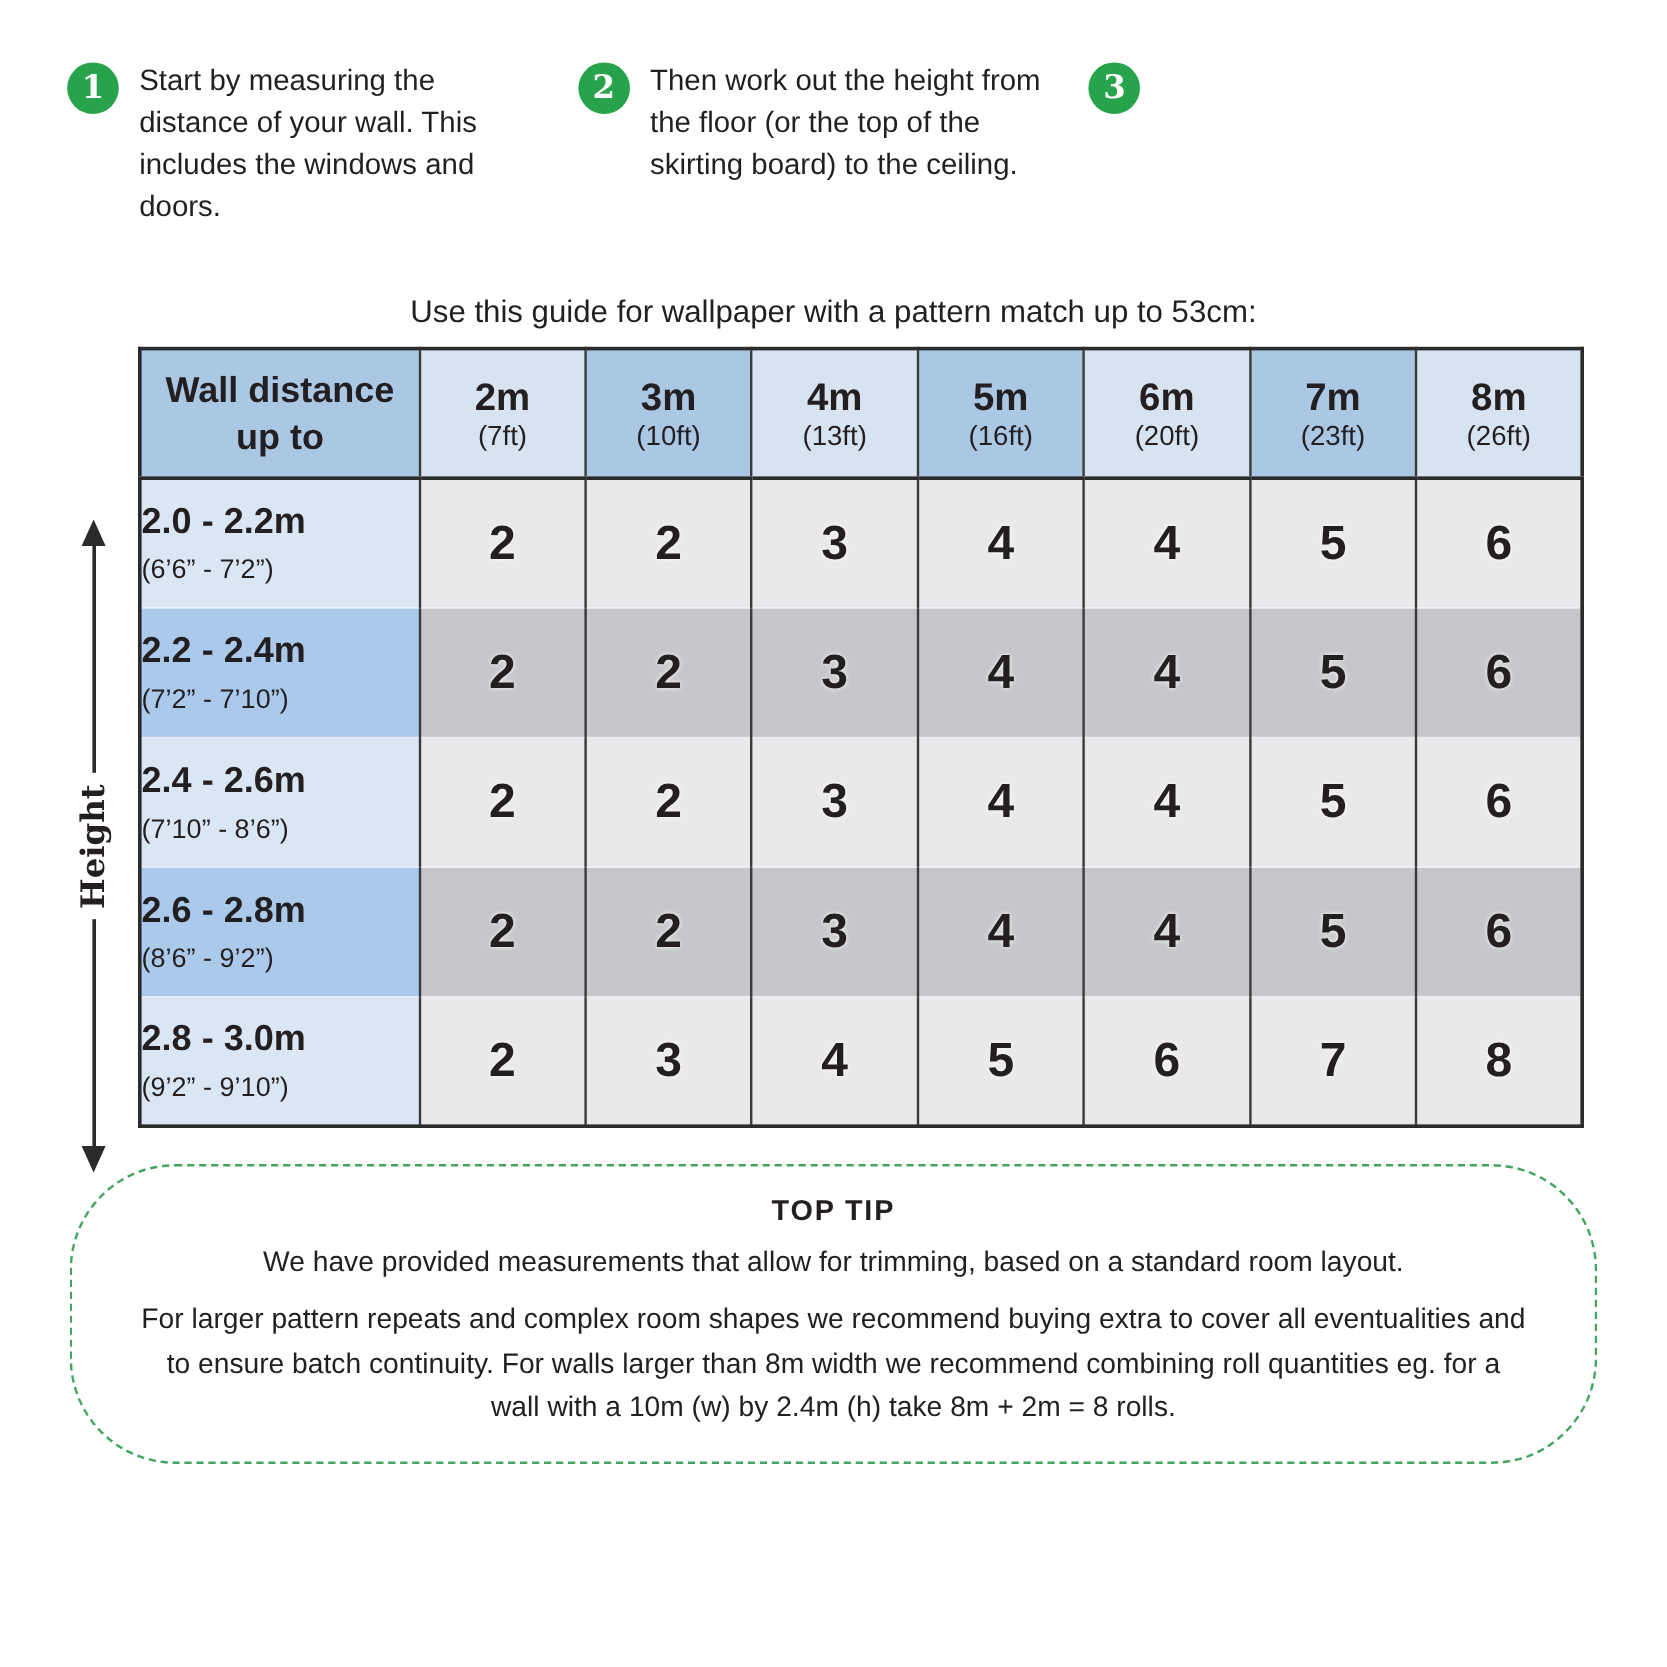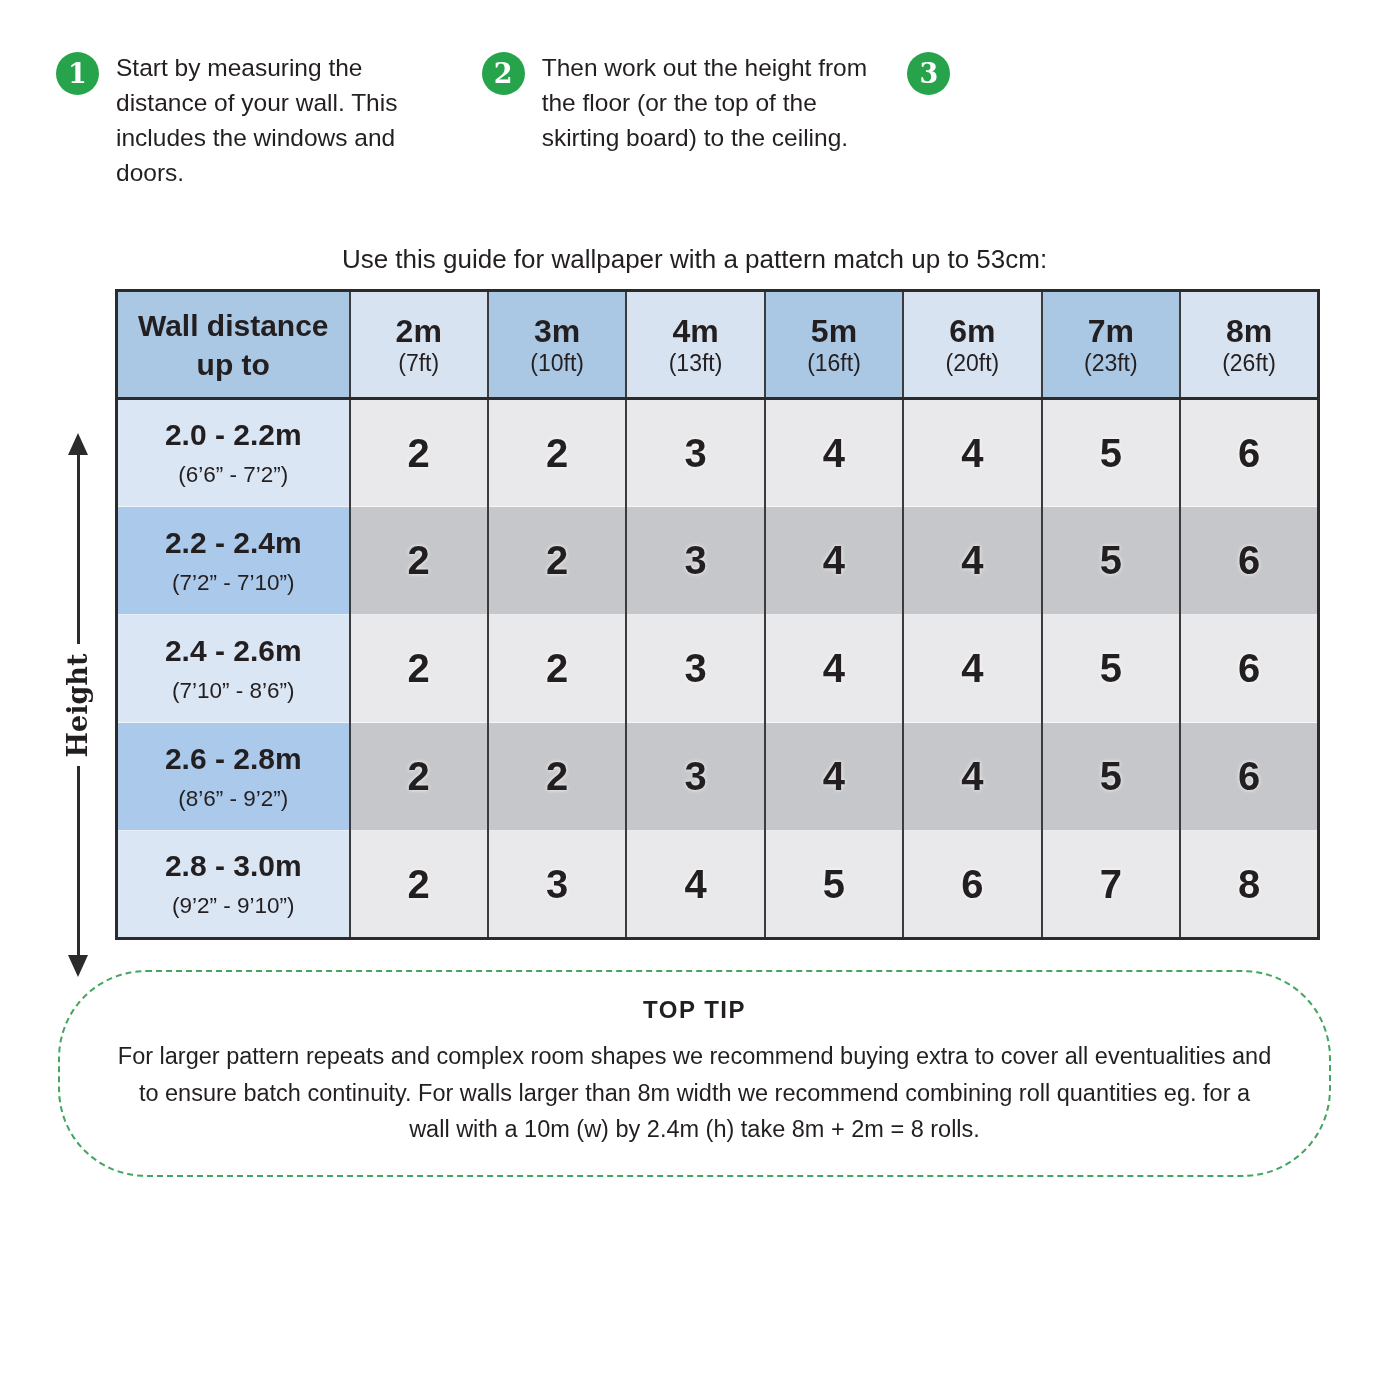--- a/index.html
+++ b/index.html
@@ -88,21 +88,21 @@
   .rolls-table tbody tr + tr td{border-top:1.5px solid rgba(248,250,253,0.75);}
   thead .col-dark{background:var(--hdr-dark);}
   thead .col-light{background:var(--hdr-light);}
   tbody tr.row-light th{background:var(--lbl-light);}
   tbody tr.row-dark th{background:var(--lbl-dark);}
   tbody tr.row-light td{background:var(--cell-light);}
   tbody tr.row-dark td{background:var(--cell-dark);}
   .corner-line{font-size:30px;font-weight:bold;line-height:1.3;}
   thead .m{font-size:32px;font-weight:bold;}
   thead .ft{font-size:23px;font-weight:normal;}
-  tbody th{text-align:center;vertical-align:middle;}
+  tbody th{text-align:left;vertical-align:middle;}
   tbody th .range{font-size:30px;font-weight:bold;}
   tbody th .imp{font-size:22.5px;font-weight:normal;margin-top:10px;}
   tbody td{
     text-align:center;vertical-align:middle;
     font-size:40px;font-weight:bold;
     text-shadow:0 0 4px rgba(255,255,255,0.9);
   }
   
   .top-tip{
     margin:30px 58px 0 58px;
@@ -252,16 +252,17 @@
             <td>6</td>
             <td>7</td>
             <td>8</td>
           </tr>
         </tbody>
     </table>
   </div>
 
   <div class="top-tip">
     <h3>TOP TIP</h3>
+    <p class="tip-line1">We have provided measurements that allow for trimming, based on a standard room layout.</p>
     <p class="tip-line2">For larger pattern repeats and complex room shapes we recommend buying extra to cover all eventualities and to ensure batch continuity. For walls larger than 8m width we recommend combining roll quantities eg. for a wall with a 10m (w) by 2.4m (h) take 8m + 2m = 8 rolls.</p>
   </div>
 
 </div>
 
 </body></html>

